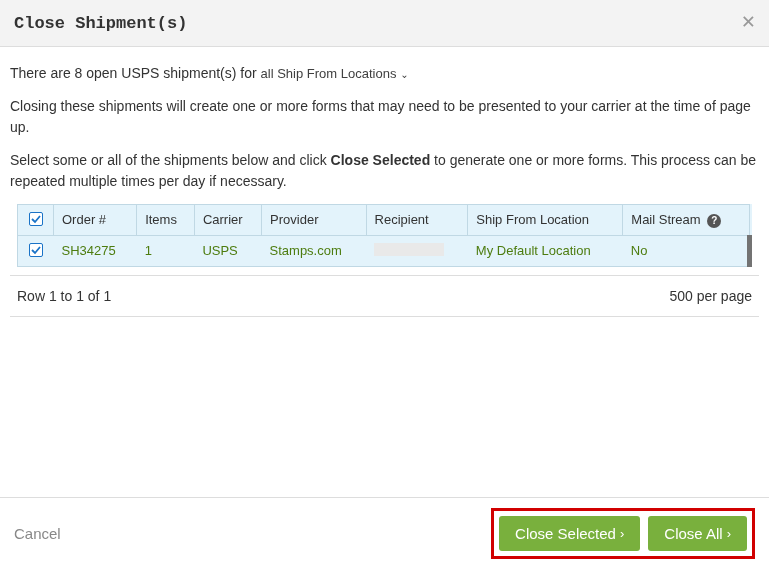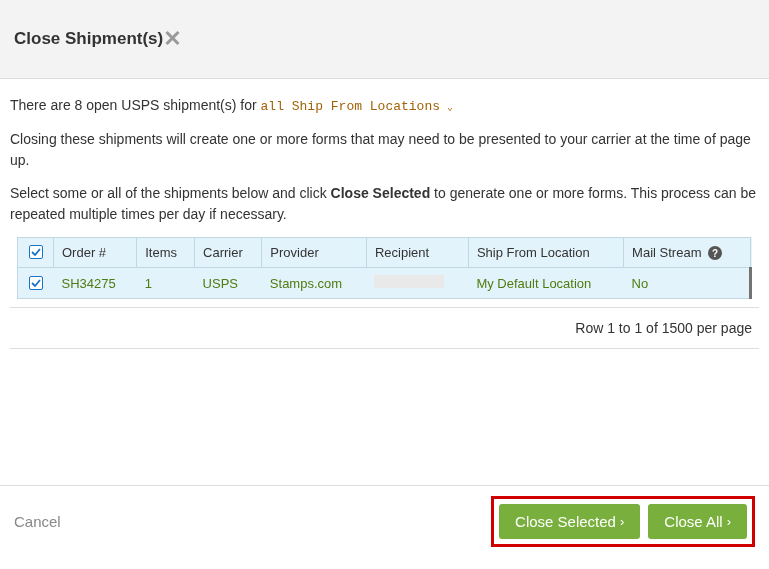--- a/index.html
+++ b/index.html
@@ -8,24 +8,26 @@
       font-size: 14px;
       color: #333;
       width: 769px;
       height: 569px;
       background: #fff;
       position: relative;
       overflow: hidden;
     }
     .modal-header {
       background: #f3f3f3;
-      padding: 28px 14px;
-      display: flex;
+      padding: 12px 14px;
+      display: flex;
+      justify-content: space-between;
       align-items: center;
       border-bottom: 1px solid #ddd;
+      font-family: Liberation Mono, monospace;
     }
     .modal-title {
       font-size: 17px;
       font-weight: 700;
       color: #333;
     }
     .close-x {
       font-size: 22px;
       color: #999;
       cursor: pointer;
@@ -34,24 +36,23 @@
     }
     .modal-body {
       padding: 16px 10px;
     }
     .intro-line {
       margin-bottom: 12px;
       line-height: 1.5;
       color: #333;
     }
     .location-dropdown {
-      color: #a16207;
+      color: #404040;
       cursor: pointer;
       font-size: 13px;
-      font-family: Liberation Mono, monospace;
     }
     .location-dropdown .chev {
       font-size: 10px;
       margin-left: 1px;
     }
     .table-wrapper {
       margin: 12px 0 0 0;
       padding: 0 7px;
     }
     table {
@@ -72,21 +73,21 @@
       white-space: nowrap;
     }
     thead th:first-child { border-left: 1px solid #c0d8e4; }
     tbody td {
       background: #e3f3fb;
       padding: 7px 8px;
       color: #4d7c0f;
       border-bottom: 1px solid #c0d8e4;
     }
     tbody td:first-child { border-left: 1px solid #c0d8e4; }
-    tbody td:last-child { border-right: 3px solid #737373; }
+    tbody td:last-child { border-right: 5px solid #737373; }
     .checkbox {
       width: 14px;
       height: 14px;
       border: 1.5px solid #1a73c7;
       border-radius: 2px;
       display: inline-flex;
       align-items: center;
       justify-content: center;
       cursor: pointer;
       background: #fff;
@@ -115,27 +116,27 @@
       align-items: center;
       justify-content: center;
       margin-left: 3px;
     }
     .table-footer {
       margin: 8px 0 0 0;
       padding: 12px 7px;
       border-top: 1px solid #ddd;
       border-bottom: 1px solid #ddd;
       display: flex;
-      justify-content: flex-end;
+      justify-content: space-between;
       font-size: 14px;
       color: #333;
     }
     .modal-footer {
       position: absolute;
-      bottom: 12px;
+      bottom: 0;
       left: 0;
       right: 0;
       border-top: 1px solid #ddd;
       display: flex;
       justify-content: space-between;
       align-items: center;
       padding: 10px 14px;
       background: #fff;
     }
     .cancel-link {

